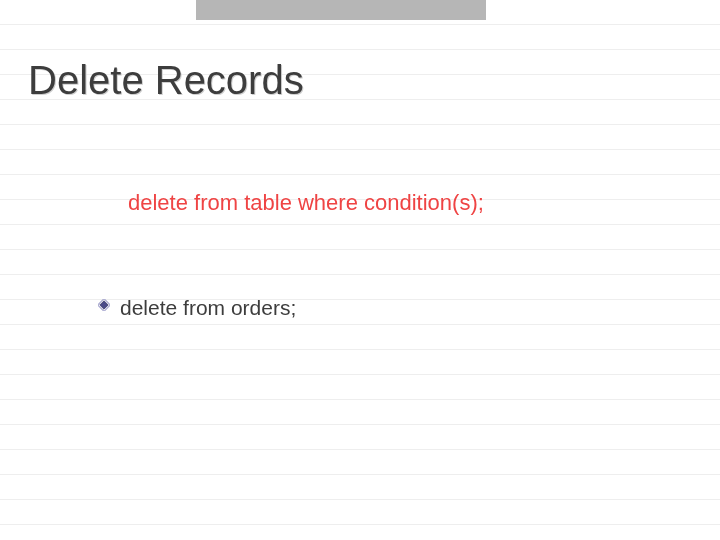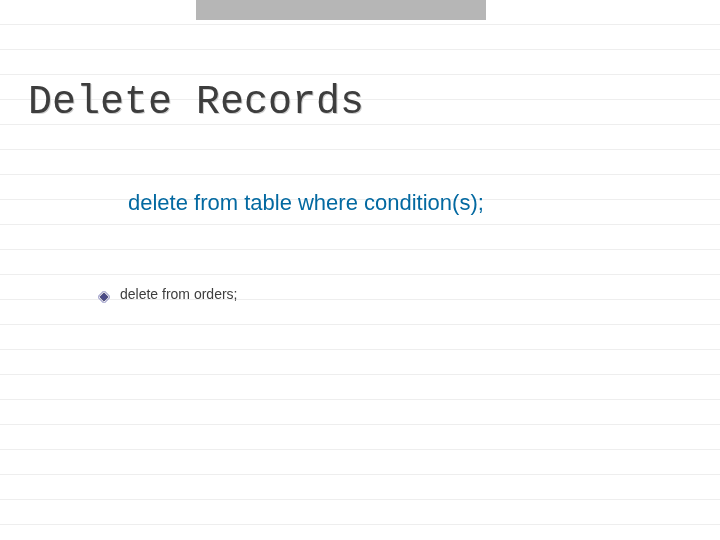--- a/index.html
+++ b/index.html
@@ -41,39 +41,38 @@
     top: 0;
     left: 0;
     width: 720px;
     height: 540px;
     z-index: 1;
   }
   .title {
     position: absolute;
     top: 58px;
     left: 28px;
-    font-family: Liberation Mono, monospace;
+    font-family: Liberation Sans, sans-serif;
     font-size: 40px;
     color: #3d3d3d;
     text-shadow: 1px 1px 0 #cfcfcf;
-    margin-top: 22px;
   }
   .subtitle {
     position: absolute;
     top: 190px;
     left: 128px;
     font-size: 22px;
-    color: #0369a1;
+    color: #ef4444;
   }
   .bullets {
     position: absolute;
-    top: 284px;
+    top: 292px;
     left: 98px;
     width: 560px;
-    font-size: 14px;
+    font-size: 21px;
     color: #3d3d3d;
     line-height: 1.55;
   }
   .bullet {
     position: relative;
     padding-left: 22px;
     margin-bottom: 2px;
   }
   .bullet .icon {
     position: absolute;

